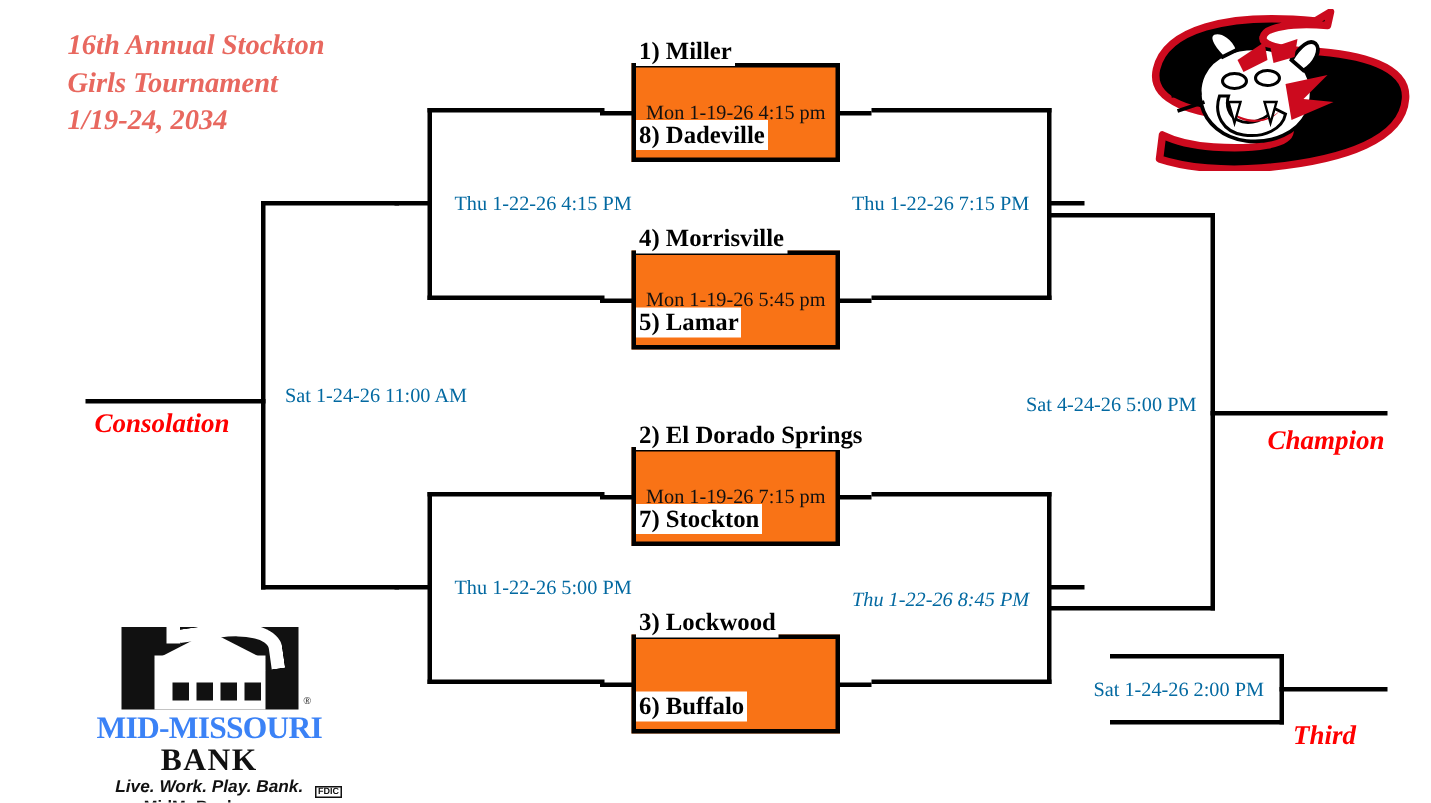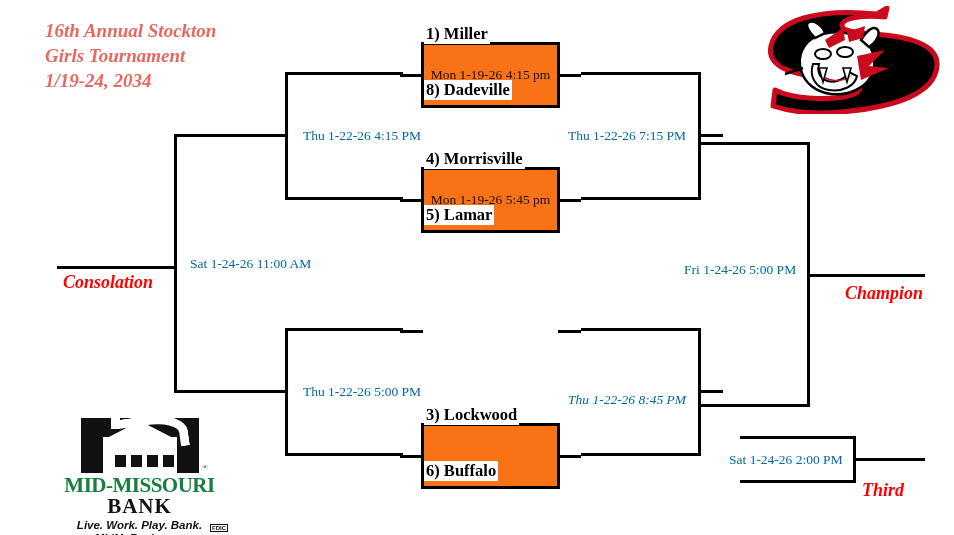--- a/index.html
+++ b/index.html
@@ -51,21 +51,21 @@
              border-bottom:19px solid #ffffff;}
   .bank-mark .chim{position:absolute;left:30px;bottom:44px;width:9px;height:12px;
              background:#ffffff;}
   .bank-mark .swoop{position:absolute;left:40px;top:-3px;width:58px;height:26px;
              border-top:9px solid #ffffff;border-right:9px solid #ffffff;
              border-radius:0 60% 0 0;transform:rotate(-8deg);}
   .bank-mark .win{position:absolute;bottom:6px;width:11px;height:12px;
              background:#111111;}
   .bank-reg{position:absolute;right:-9px;bottom:2px;font-size:7px;color:#111;}
   .bank-name{font-weight:bold;font-size:21px;letter-spacing:-0.5px;line-height:21px;
-             color:#15803d;font-family:"Liberation Serif",serif;margin-top:2px;}
+             color:#3b82f6;font-family:"Liberation Serif",serif;margin-top:2px;}
   .bank-name2{font-weight:bold;font-size:21px;letter-spacing:1px;line-height:21px;
              color:#111;}
   .bank-tag{font-style:italic;font-weight:bold;font-size:11.5px;color:#111;
             font-family:"Liberation Sans",sans-serif;margin-top:2px;}
   .bank-url{font-weight:bold;font-size:11px;color:#111;
             font-family:"Liberation Sans",sans-serif;margin-top:1px;}
   .bank-fdic{position:absolute;right:4px;bottom:-2px;font-size:6px;font-weight:bold;
              color:#111;border:1px solid #111;padding:0 1px;
              font-family:"Liberation Sans",sans-serif;}
 </style>
@@ -125,20 +125,25 @@
   <div class="ln h" style="left:558px;top:74px;width:23px;"></div>
 
   <div class="game" style="left:421px;top:167px;width:139px;height:66px;">
     <div class="team top">4) Morrisville</div>
     <div class="gtime">Mon 1-19-26  5:45 pm</div>
     <div class="team bot">5)  Lamar</div>
   </div>
   <div class="ln h" style="left:400px;top:199px;width:23px;"></div>
   <div class="ln h" style="left:558px;top:199px;width:23px;"></div>
 
+  <div class="game" style="left:421px;top:298px;width:139px;height:66px;">
+    <div class="team top">2) El Dorado Springs</div>
+    <div class="gtime">Mon 1-19-26  7:15 pm</div>
+    <div class="team bot">7)  Stockton</div>
+  </div>
   <div class="ln h" style="left:400px;top:330px;width:23px;"></div>
   <div class="ln h" style="left:558px;top:330px;width:23px;"></div>
 
   <div class="game" style="left:421px;top:423px;width:139px;height:66px;">
     <div class="team top">3)  Lockwood</div>
     <div class="team bot">6)  Buffalo</div>
   </div>
   <div class="ln h" style="left:400px;top:455px;width:23px;"></div>
   <div class="ln h" style="left:558px;top:455px;width:23px;"></div>
 
@@ -170,21 +175,21 @@
   <div class="ln h" style="left:174px;top:390px;width:92px;"></div>
   <div class="ln v" style="left:174px;top:134px;height:259px;"></div>
   <div class="ln h" style="left:57px;top:266px;width:120px;"></div>
   <div class="rlabel" style="left:190px;top:256px;">Sat 1-24-26  11:00  AM</div>
   <div class="redlabel" style="left:63px;top:272px;">Consolation</div>
 
   <div class="ln h" style="left:698px;top:142px;width:112px;"></div>
   <div class="ln h" style="left:698px;top:404px;width:112px;"></div>
   <div class="ln v" style="left:807px;top:142px;height:265px;"></div>
   <div class="ln h" style="left:807px;top:274px;width:118px;"></div>
-  <div class="rlabel" style="left:684px;top:262px;">Fri 1-24-26   5:00 PM</div>
+  <div class="rlabel" style="left:684px;top:262px;">Sat 4-24-26   5:00 PM</div>
   <div class="redlabel" style="left:845px;top:283px;">Champion</div>
 
   <div class="ln h" style="left:740px;top:436px;width:116px;"></div>
   <div class="ln h" style="left:740px;top:480px;width:116px;"></div>
   <div class="ln v" style="left:853px;top:436px;height:47px;"></div>
   <div class="ln h" style="left:853px;top:458px;width:72px;"></div>
   <div class="rlabel" style="left:729px;top:452px;">Sat 1-24-26  2:00 PM</div>
   <div class="redlabel" style="left:862px;top:480px;">Third</div>
 
   <div class="bank">

